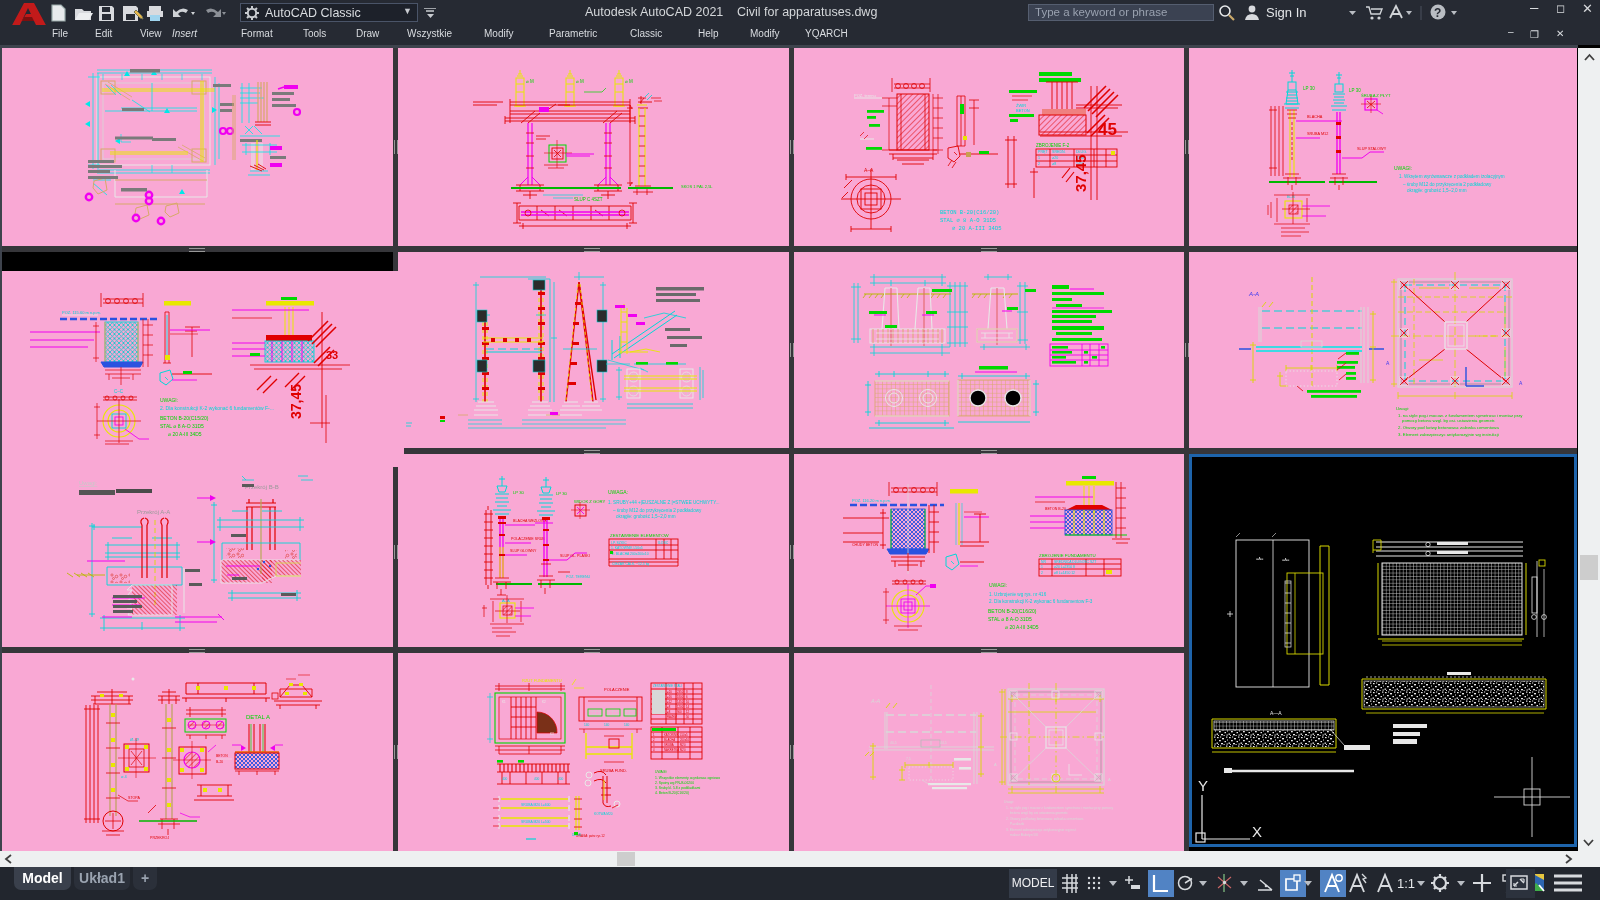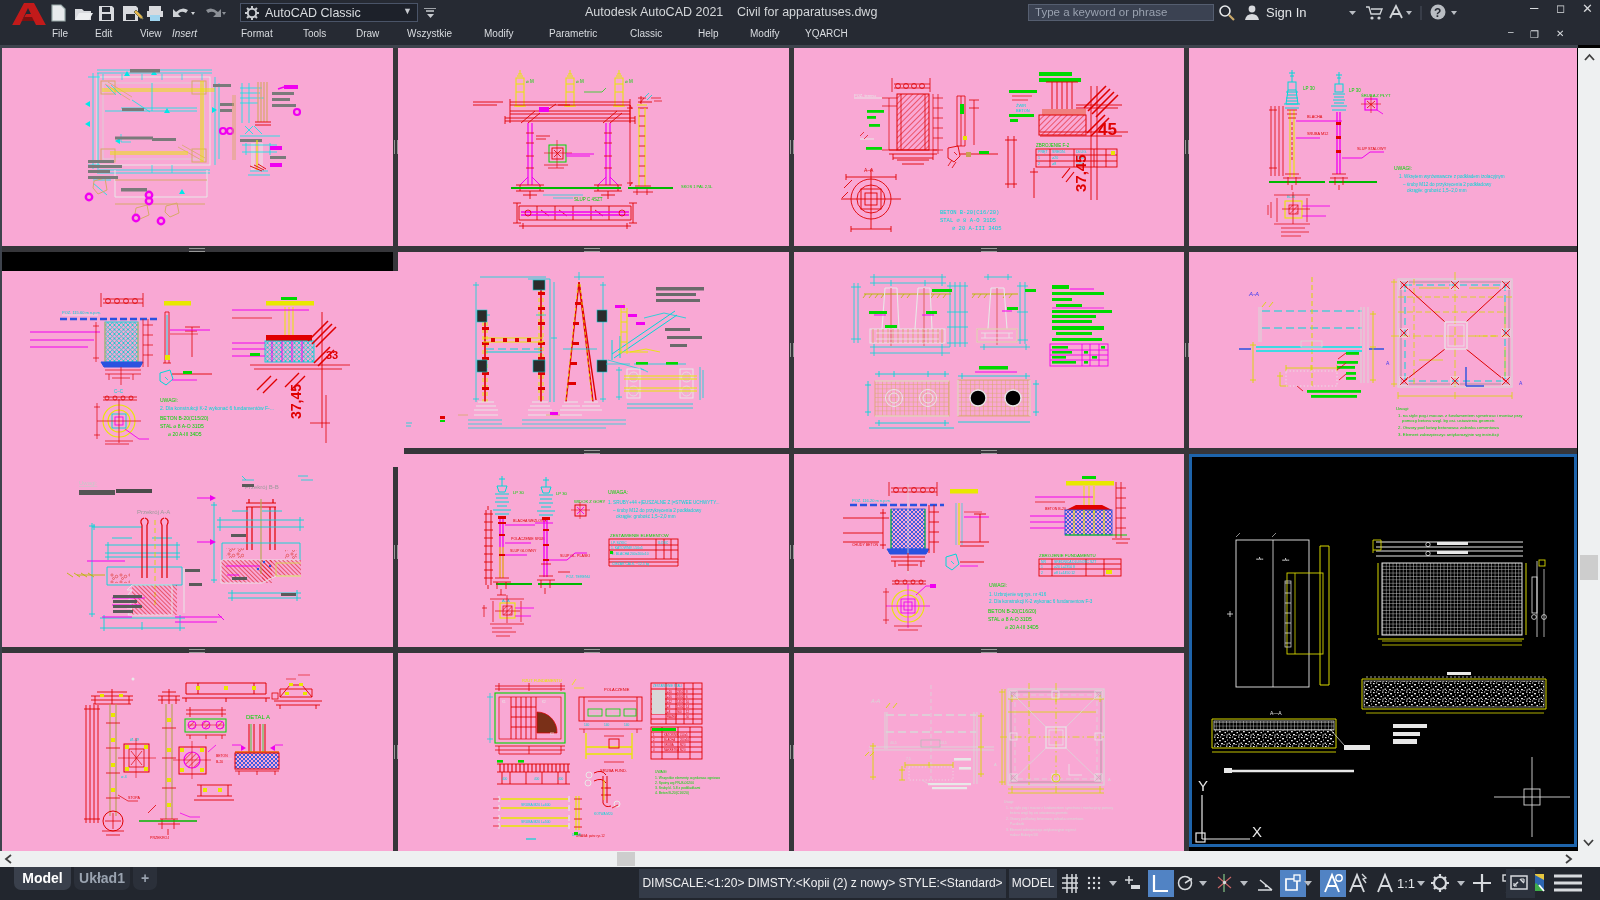--- a/index.html
+++ b/index.html
@@ -1814,21 +1814,20 @@
   <svg class="abs" style="left:5px;top:790px" width="11" height="9" viewBox="0 0 11 9">
         <path d="M1 2 L5.5 7 L10 2" stroke="#3f3f3f" stroke-width="1.8" fill="none"></path>
       </svg>
   <div id="vthumb"></div>
 </div>
 
 <div id="bottombar">
   <div class="tab" style="left:14px;width:57px;background:#3a404c;color:#ffffff;font-weight:bold;text-align:center;">Model</div>
   <div class="tab" style="left:74px;width:56px;background:#2b303a;color:#9aa3b0;text-align:center;">Układ1</div>
   <div class="tab" style="left:133px;width:24px;background:#2b303a;color:#9aa3b0;text-align:center;">+</div>
-  <div class="statusbox" style="left:639px;width:367px;padding-top:7px;">DIMSCALE:&lt;1:20&gt; DIMSTY:&lt;Kopii (2) z nowy&gt; STYLE:&lt;Standard&gt;</div>
   <div class="statusbox" style="left:1009px;width:48px;padding-top:7px;">MODEL</div>
 
   <svg class="abs" style="left:1059px;top:2px" width="541" height="29" viewBox="0 0 541 29">
     <g stroke="#d7dade" stroke-width="1.5" fill="none">
       <path d="M3 9 h16 M3 14 h16 M3 19 h16 M8 5 v19 M13 5 v19 M17 5 v19"></path>
     </g>
     <g fill="#d7dade">
       <circle cx="30" cy="9" r="1.2"></circle>
           <circle cx="35" cy="9" r="1.2"></circle>
           <circle cx="40" cy="9" r="1.2"></circle>

